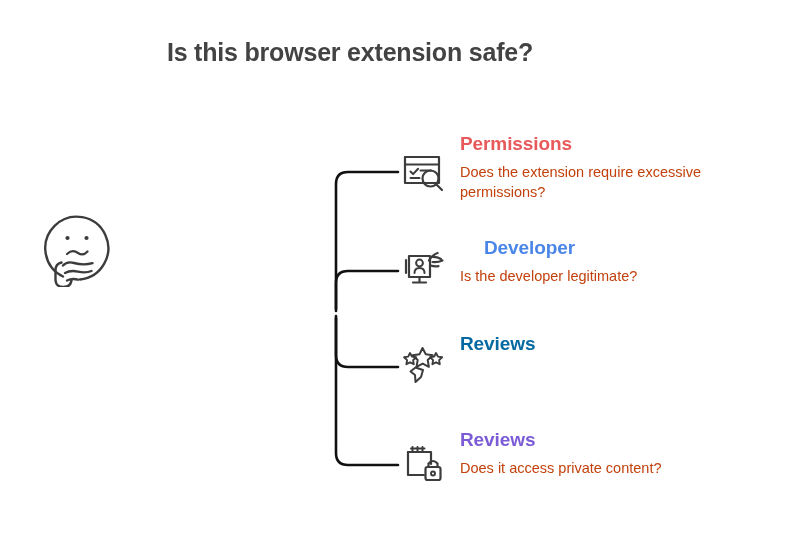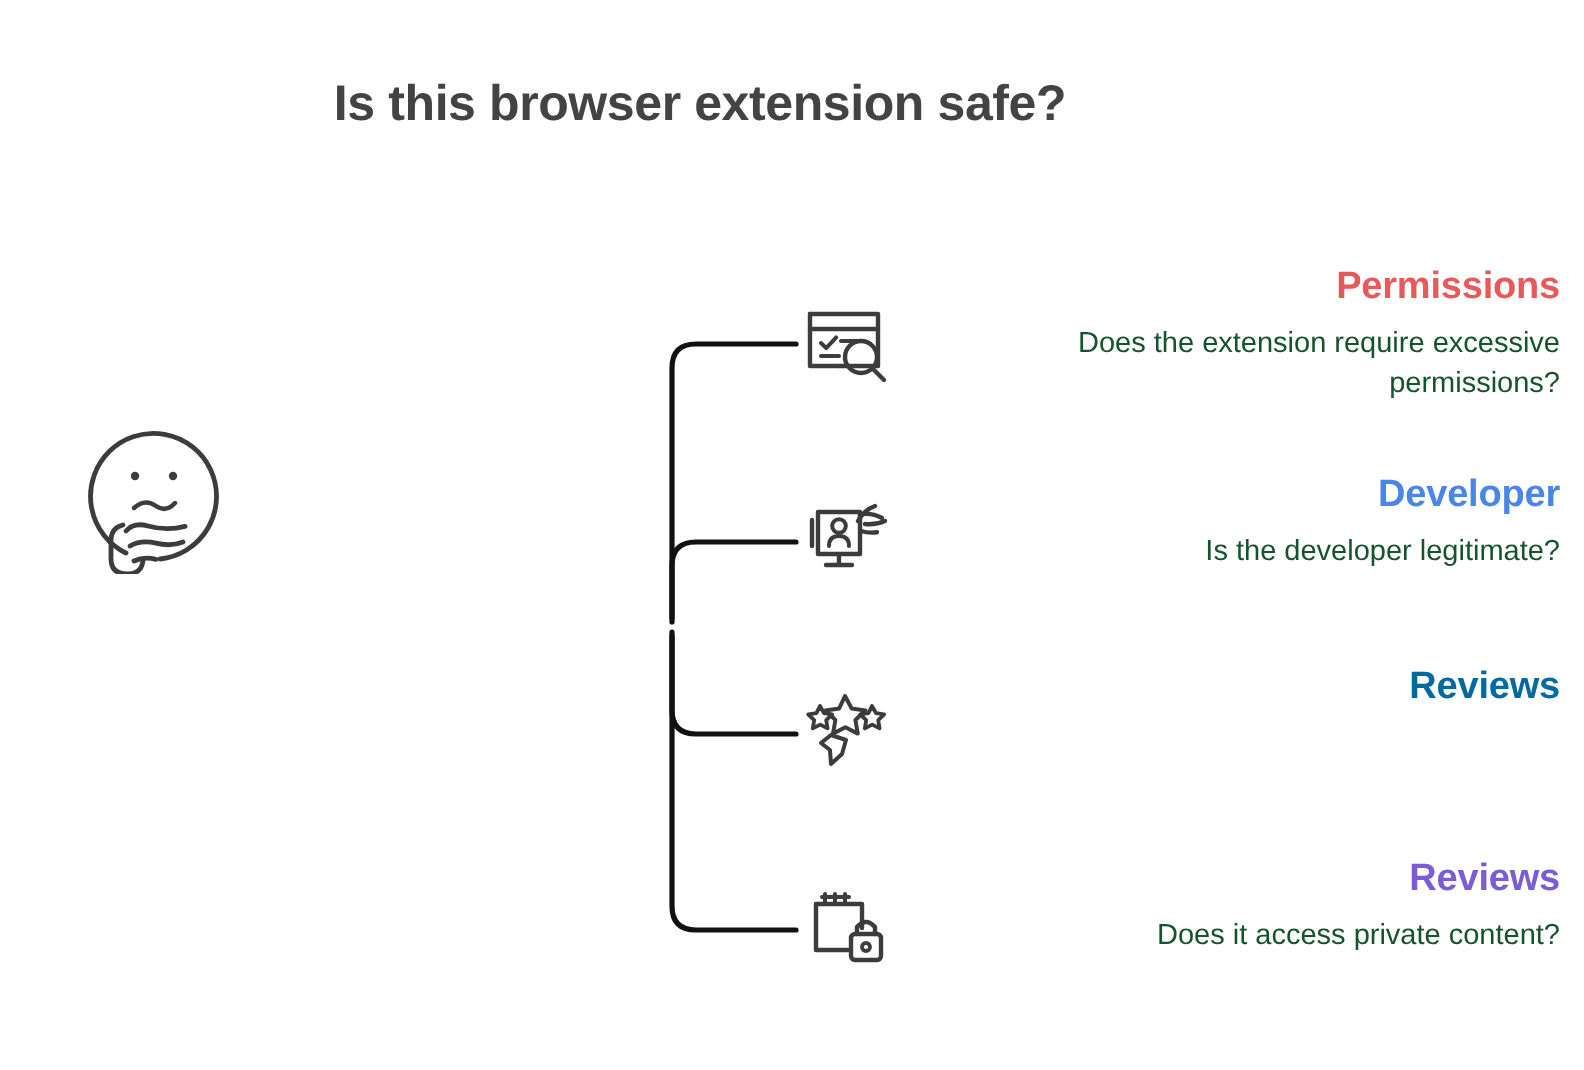--- a/index.html
+++ b/index.html
@@ -66,33 +66,32 @@
     left: 3px;
     top: 0;
     width: 48px;
     height: 46px;
   }
   .branch-text {
     position: absolute;
     left: 62px;
     top: -16px;
     width: 320px;
-    text-align: right;
   }
   .branch-heading {
     font-size: 19px;
     font-weight: bold;
     line-height: 24px;
     margin: 0 0 6px 0;
     letter-spacing: -0.1px;
   }
   .branch-desc {
     font-size: 14.5px;
     line-height: 20px;
-    color: #14532d;
+    color: #c2410c;
     margin: 0;
   }
 
   #branch-permissions { top: 150px; }
   #branch-developer   { top: 246px; }
   #branch-reviews     { top: 342px; }
   #branch-privacy     { top: 441px; }
 
   #branch-permissions .branch-text { top: -18px; }
   #branch-developer   .branch-text { top: -10px; }
@@ -185,21 +184,21 @@
 
         <path d="M13.5 27 q0 -5 5 -5 q5 0 5 5" stroke-width="2"></path>
 
         <path d="M28 14.5 q3 -5.5 8.5 -7.5"></path>
         <path d="M30.5 11 q5 -0.5 9.5 2"></path>
         <path d="M31.5 16 q5.5 0.5 10 -1.5"></path>
         <path d="M29.5 19.5 q4 1.2 8 0.6"></path>
       </svg>
     </div>
     <div class="branch-text">
-      <div class="branch-heading" style="color: rgb(74, 134, 232);">Developer</div>
+      <div class="branch-heading" style="color: rgb(74, 134, 232); margin-left: 24px;">Developer</div>
       <div class="branch-desc">Is the developer legitimate?</div>
     </div>
   </div>
 
   <div class="branch" id="branch-reviews">
     <div class="branch-icon">
       <svg viewBox="0 0 48 46" width="48" height="46" fill="none" stroke="#3c3c3c" stroke-width="2" stroke-linecap="round" stroke-linejoin="round">
 
         <path d="M21.5 6 l3.3 6.2 l6.9 1 l-5 4.8 l1.2 6.8 l-6.2 -3.2 l-6.2 3.2 l1.2 -6.8 l-5 -4.8 l6.9 -1 z"></path>
 

